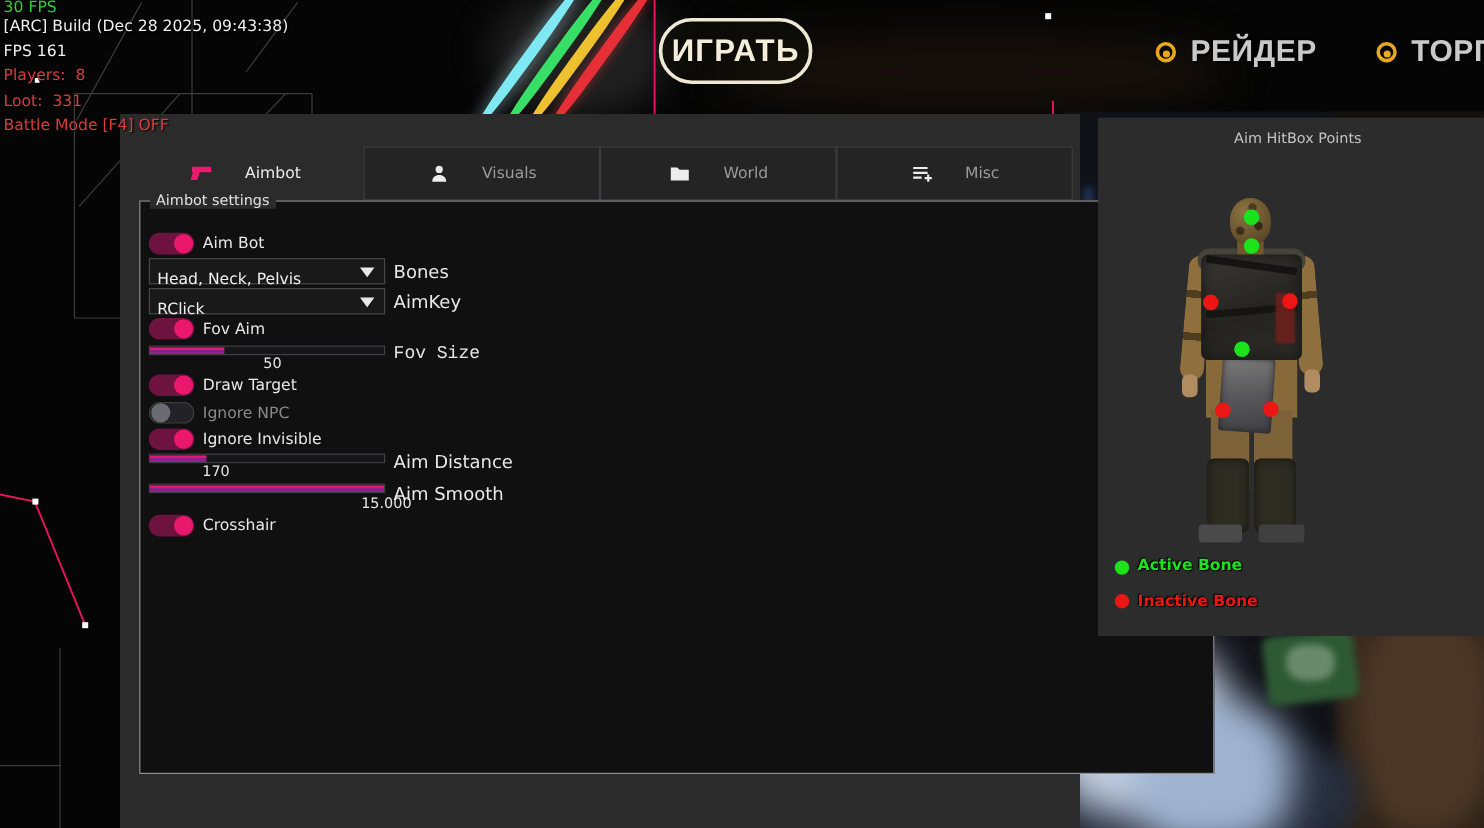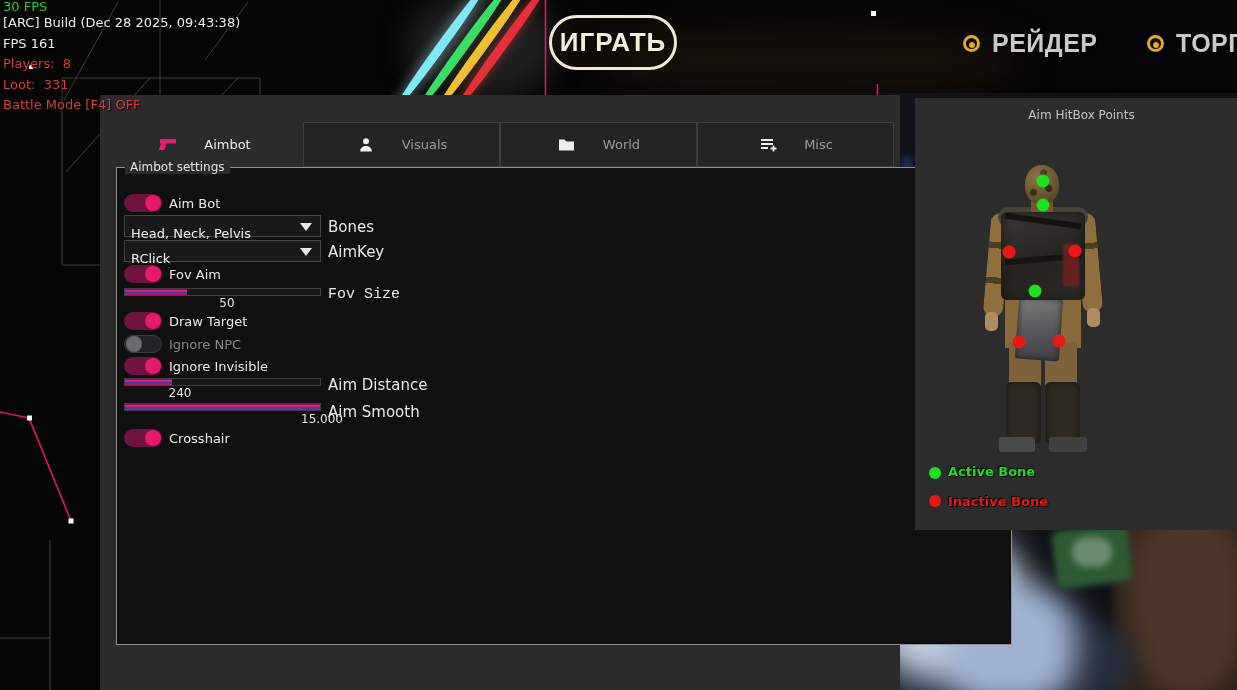--- a/index.html
+++ b/index.html
@@ -298,21 +298,21 @@
           </div>
         <span class="ctl-label">Ignore Invisible</span>
       </div>
 
       <div class="row" style="top:210px;">
         <div class="slider">
           <div class="slider-fill" style="width: 24%;"></div>
         </div>
         <span class="side-label" style="top:-2px;">Aim Distance</span>
       </div>
-      <div class="val" style="top:218px;left:38px;width:50px;">240</div>
+      <div class="val" style="top:218px;left:38px;width:50px;">170</div>
 
       <div class="row" style="top:235px;text-align:right;">
         <div class="slider">
           <div class="slider-fill" style="width: 100%;"></div>
         </div>
         <span class="side-label" style="top:0px;">Aim Smooth</span>
       </div>
       <div class="val" style="top:244px;left:175px;width:60px;">15.000</div>
 
       <div class="row" style="top:261px;">

